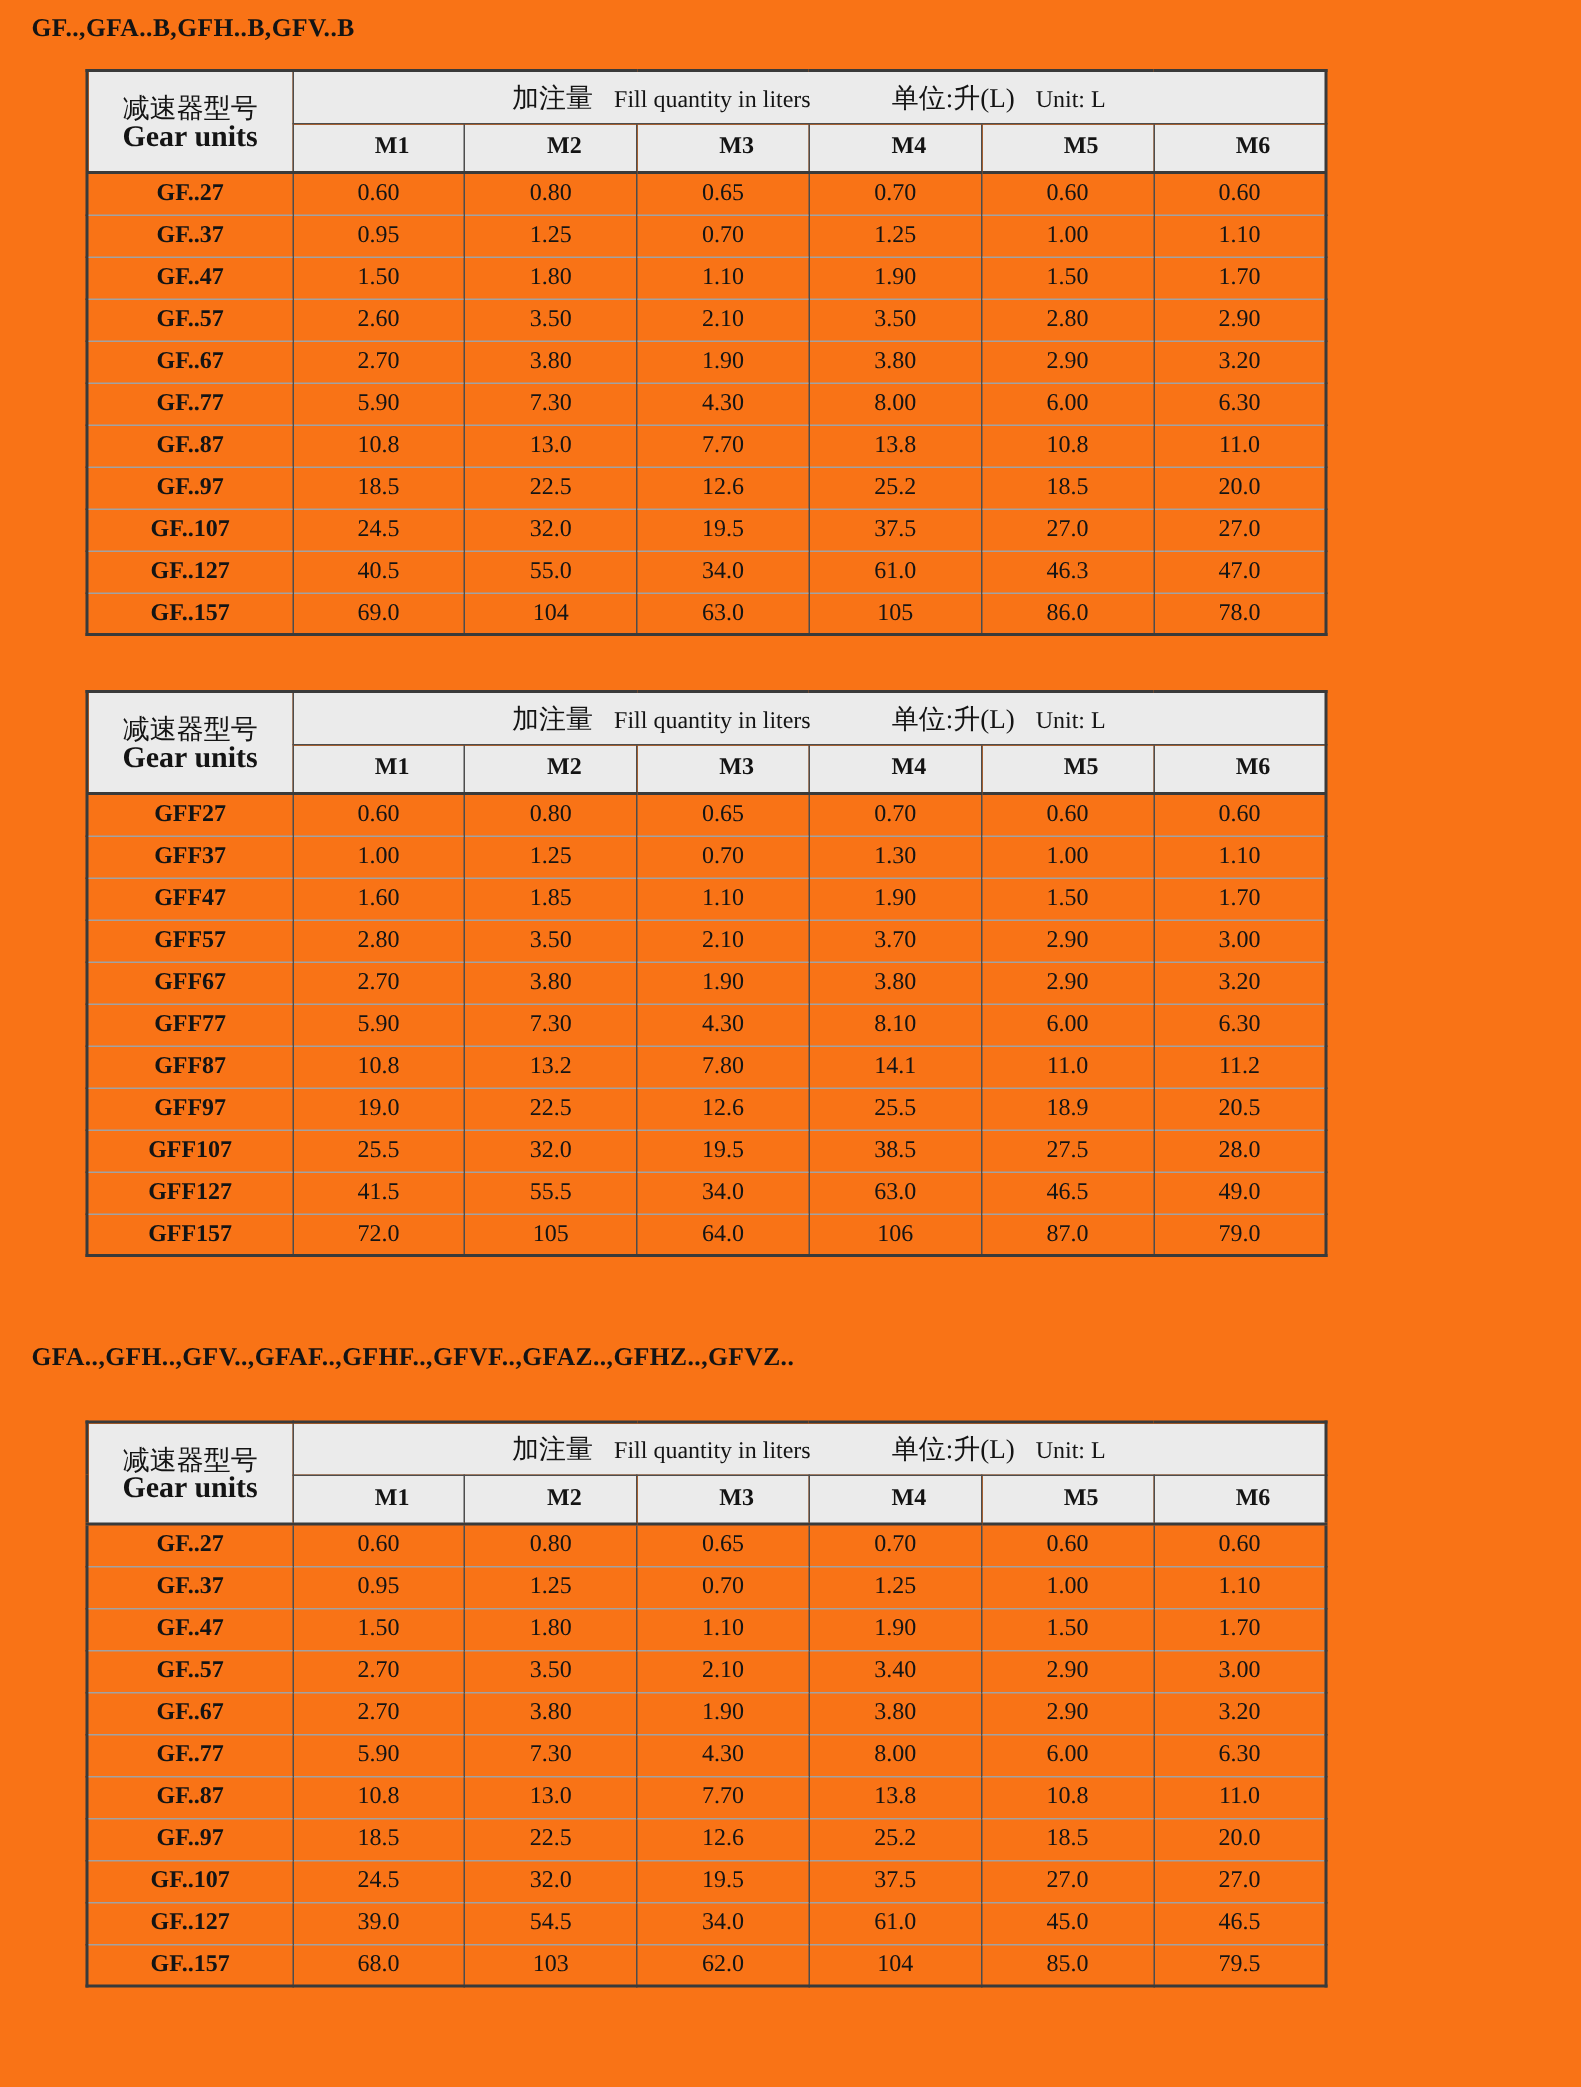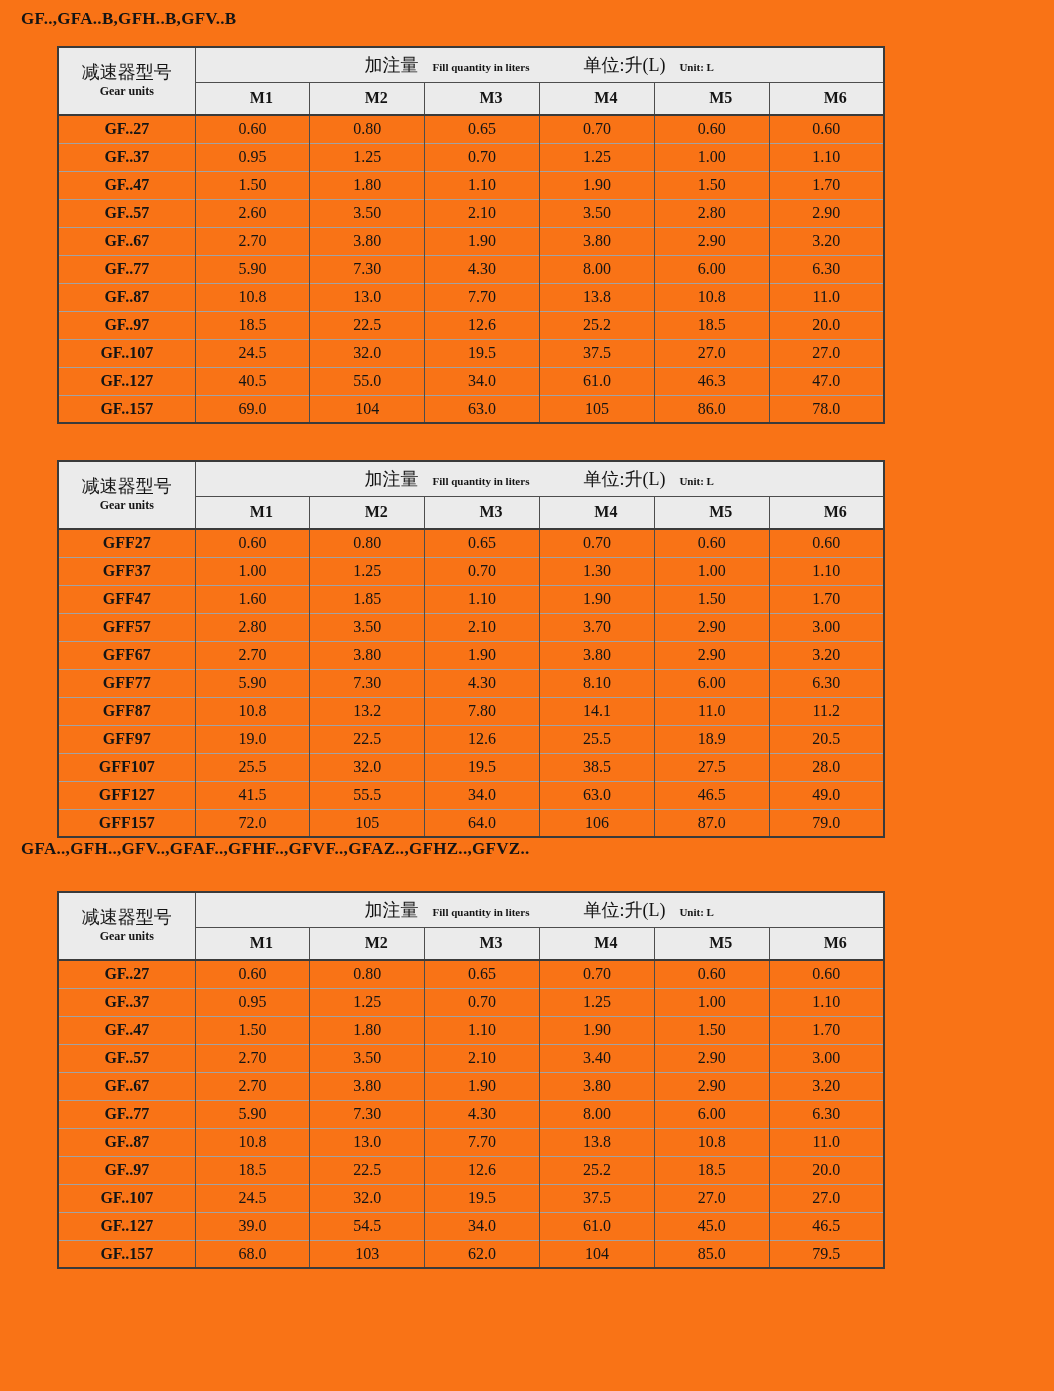--- a/index.html
+++ b/index.html
@@ -21,21 +21,21 @@
     font-size: 17px;
     font-weight: bold;
     line-height: 21px;
     margin: 0;
     letter-spacing: 0.3px;
     white-space: nowrap;
   }
   .sec-1 .sec-heading { margin-bottom: 17px; }
   .sec-2 { margin-top: 36px; }
   .sec-2 .sec-heading { margin-bottom: 26px; }
-  .sec-3 { }
+  .sec-3 { margin-top: 56px; }
   .sec-3 .sec-heading { margin-bottom: 32px; }
 
   table.fill-table {
     border-collapse: collapse;
     table-layout: fixed;
     width: 828px;
     margin-left: 36px;
     border: 2px solid #3a3a3a;
   }
   table.fill-table col.c-model { width: 137px; }
@@ -50,32 +50,32 @@
   thead td { background: #ebebeb; }
   tr.hrow1 { height: 35px; }
   tr.hrow2 { height: 33px; }
   tbody tr { height: 28px; }
 
   td.model-head {
     font-weight: bold;
     border-bottom: 2px solid #3a3a3a;
   }
   .model-head .zh-line { font-size: 18px; line-height: 20px; font-weight: 500; }
-  .model-head .en-line { font-size: 12px; line-height: 18px; font-weight: bold; }
+  .model-head .en-line { font-size: 20px; line-height: 18px; font-weight: bold; }
 
   td.span-head { border-bottom: 1px solid #4d4d4d; }
   .span-head-inner {
     display: flex;
     justify-content: center;
     align-items: baseline;
     gap: 14px;
     white-space: nowrap;
   }
   .span-head-inner .zh { font-size: 18px; font-weight: 500; }
-  .span-head-inner .en { font-size: 11px; font-weight: bold; }
+  .span-head-inner .en { font-size: 16px; font-weight: normal; }
   .span-head-inner .unit-zh { margin-left: 40px; }
 
   tr.hrow2 td.m-head {
     font-weight: bold;
     font-size: 16px;
     border-bottom: 2px solid #3a3a3a;
     padding-left: 20px;
   }
 
   tbody td {

